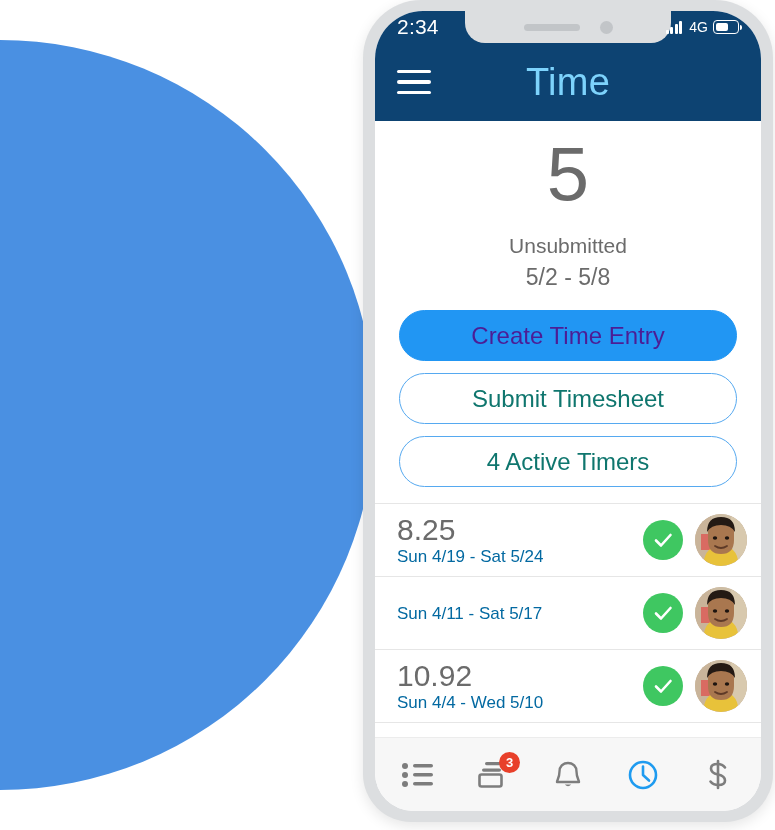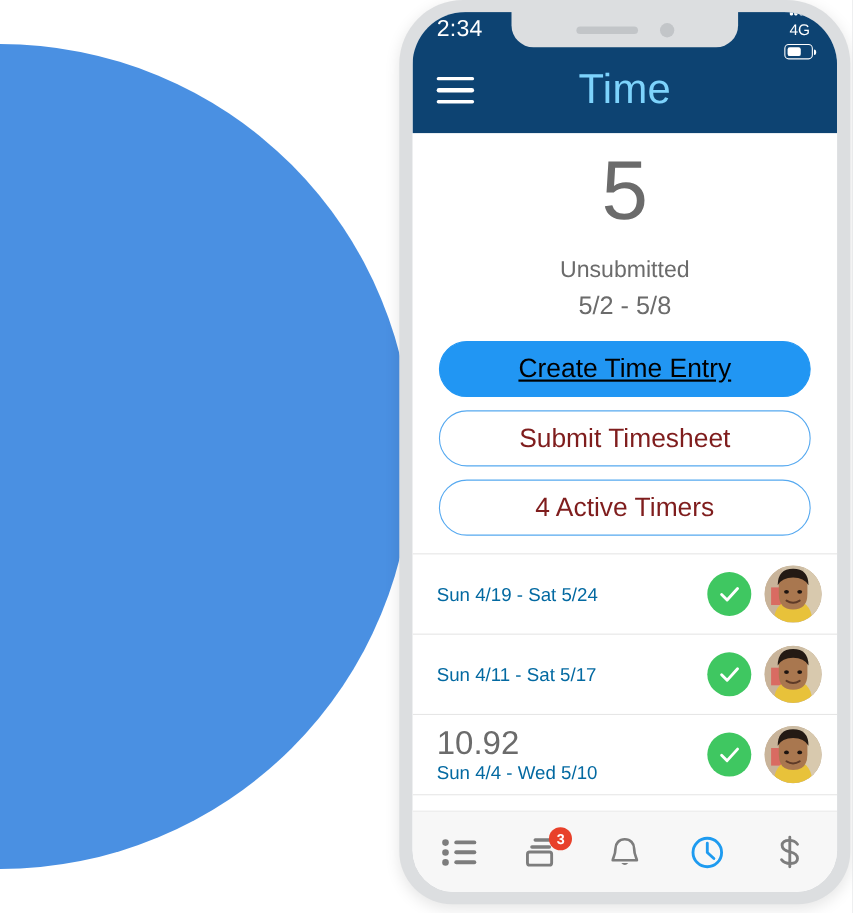--- a/index.html
+++ b/index.html
@@ -103,21 +103,20 @@
     padding: 0 22px;
     box-sizing: border-box;
     color: #ffffff;
     font-size: 15px;
   }
   .status-time { font-size: 21px; letter-spacing: .2px; }
   .status-right {
     display: flex;
     align-items: center;
     gap: 5px;
-    flex-direction: column;
   }
   .signal-bars {
     display: flex;
     align-items: flex-end;
     gap: 1.5px;
     height: 13px;
   }
   .signal-bars i {
     display: block;
     width: 3px;
@@ -228,27 +227,26 @@
     display: flex;
     align-items: center;
     justify-content: center;
     font-size: 24px;
     box-sizing: border-box;
     cursor: pointer;
     user-select: none;
   }
   .btn-primary {
     background: #2196f3;
-    color: #000000;
+    color: #4c1d95;
     border: 1.5px solid #2196f3;
-    text-decoration: underline;
   }
   .btn-outline {
     background: #ffffff;
-    color: #7f1d1d;
+    color: #0f766e;
     border: 1.5px solid #56a9f0;
   }
 
   
   .list {
     margin-top: 16px;
     flex: 1 1 auto;
     overflow: hidden;
     border-top: 1.5px solid #e6e6e6;
   }
@@ -388,20 +386,21 @@
       <div class="actions">
         <div class="btn btn-primary">Create Time Entry</div>
         <div class="btn btn-outline">Submit Timesheet</div>
         <div class="btn btn-outline">4 Active Timers</div>
       </div>
 
       <div class="list">
 
         <div class="list-item">
           <div class="li-texts">
+            <div class="li-hours">8.25</div>
             <div class="li-range">Sun 4/19 - Sat 5/24</div>
           </div>
           <div class="li-check">
             <svg width="24" height="24" viewBox="0 0 24 24">
                 <path d="M5 12.5 L10 17.5 L19.5 7" fill="none" stroke="#ffffff" stroke-width="2.6" stroke-linecap="round" stroke-linejoin="round"></path>
               </svg>
           </div>
           <div class="avatar">
             <svg width="52" height="52" viewBox="0 0 52 52">
               <defs>

